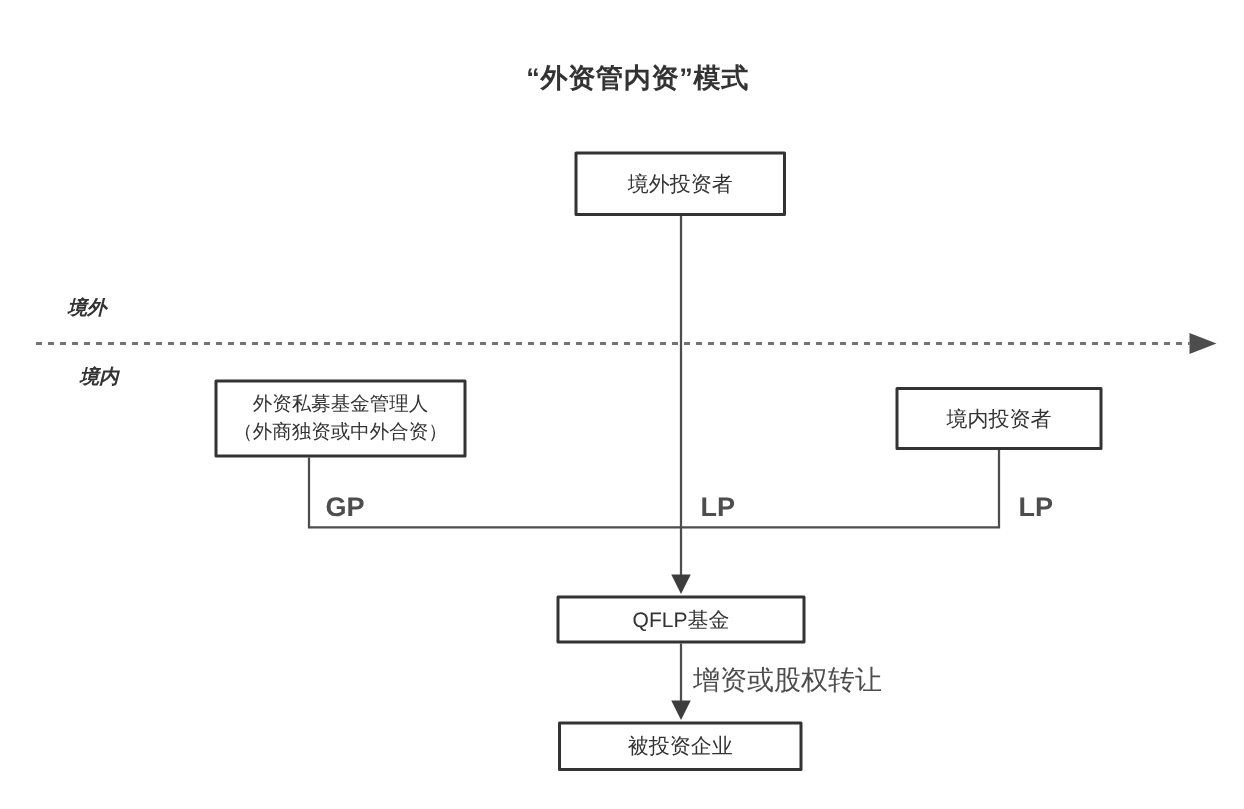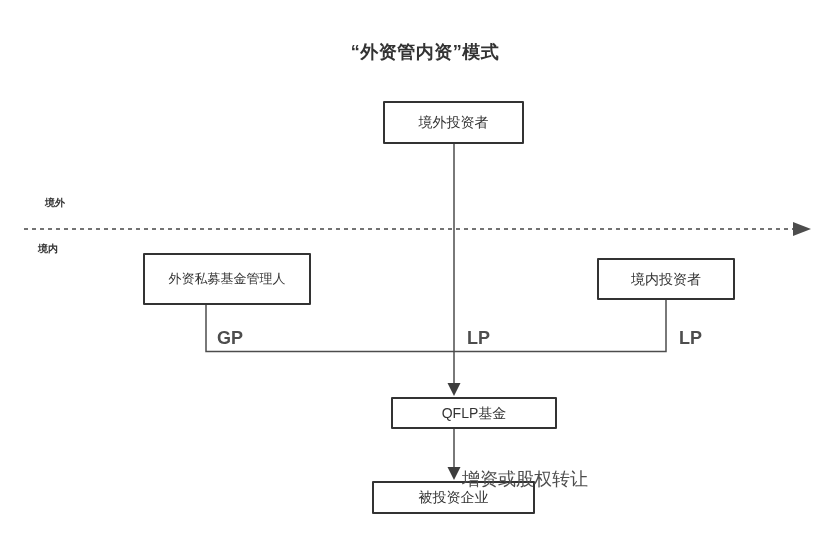--- a/index.html
+++ b/index.html
@@ -45,24 +45,25 @@
     align-items: center;
     justify-content: center;
     font-size: 14px;
     color: #333333;
     text-align: center;
     line-height: 1.45;
   }
   .node.small-text { font-size: 13px; }
   .region-label {
     position: absolute;
-    font-size: 10px;
+    font-size: 13px;
     font-weight: bold;
     color: #333333;
     line-height: 1;
+    font-style: italic;
   }
   .edge-label {
     position: absolute;
     font-size: 18px;
     font-weight: bold;
     color: #4d4d4d;
     line-height: 1;
   }
   .edge-label.normal-weight { font-weight: normal; }
 </style>
@@ -81,40 +82,41 @@
 
     <polyline points="206,305 206,351.5 666,351.5 666,300" fill="none" stroke="#4d4d4d" stroke-width="1.5"></polyline>
 
     <line x1="454" y1="429" x2="454" y2="468" stroke="#4d4d4d" stroke-width="1.5"></line>
     <polygon points="447.5,467 460.5,467 454,480" fill="#3d3d3d"></polygon>
   </svg>
 
   <div class="diagram-title">“外资管内资”模式</div>
 
   <div class="region-label" style="left:45px; top:198px;">境外</div>
-  <div class="region-label" style="left:38px; top:244px;">境内</div>
+  <div class="region-label" style="left:53px; top:244px;">境内</div>
 
   <div class="node" style="left:383px; top:101px; width:141px; height:43px;">
     <span>境外投资者</span>
   </div>
 
   <div class="node small-text" style="left:122px; top:253px; width:168px; height:52px;margin-left:21px;">
     <span>外资私募基金管理人</span>
+    <span>（外商独资或中外合资）</span>
   </div>
 
   <div class="node" style="left:597px; top:258px; width:138px; height:42px;">
     <span>境内投资者</span>
   </div>
 
-  <div class="node" style="left:371px; top:397px; width:166px; height:32px;margin-left:20px;">
+  <div class="node" style="left:371px; top:397px; width:166px; height:32px;">
     <span>QFLP基金</span>
   </div>
 
   <div class="node" style="left:372px; top:481px; width:163px; height:33px;">
     <span>被投资企业</span>
   </div>
 
   <div class="edge-label" style="left:217px; top:329px;">GP</div>
   <div class="edge-label" style="left:467px; top:329px;">LP</div>
   <div class="edge-label" style="left:679px; top:329px;">LP</div>
-  <div class="edge-label normal-weight" style="left:462px; top:470px;">增资或股权转让</div>
+  <div class="edge-label normal-weight" style="left:462px; top:444px;">增资或股权转让</div>
 
 </div>
 
 </body></html>

